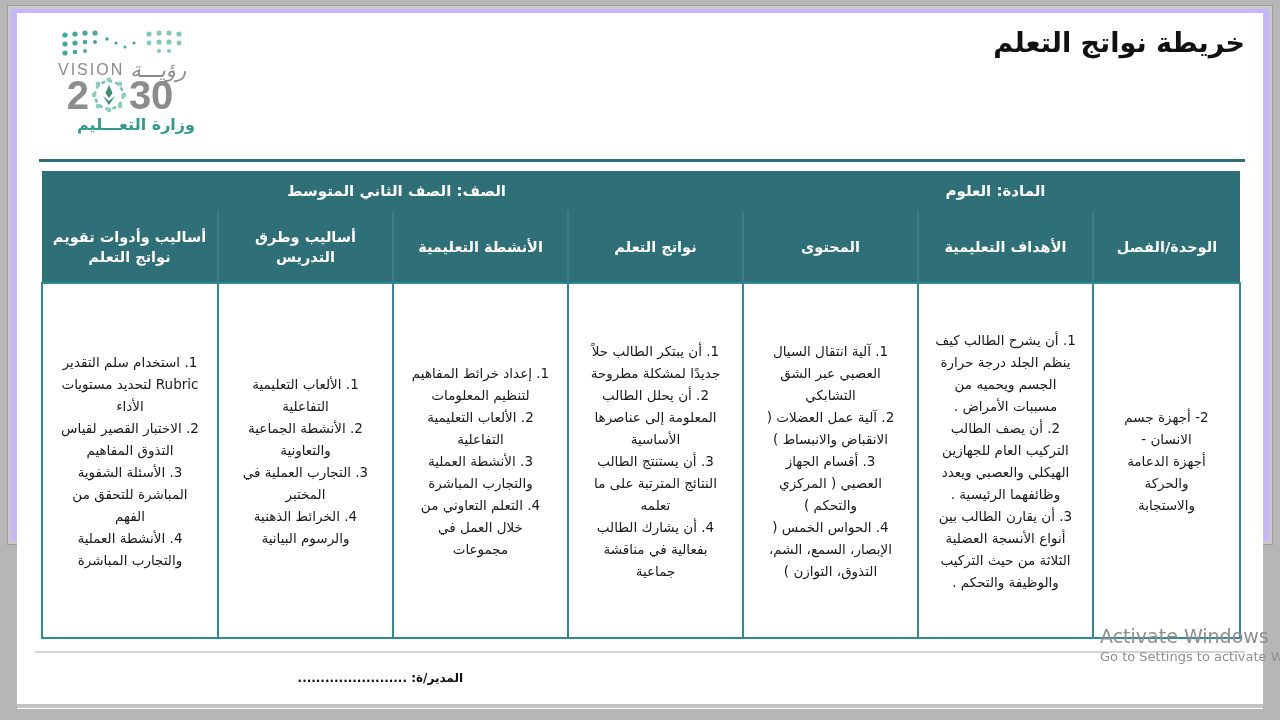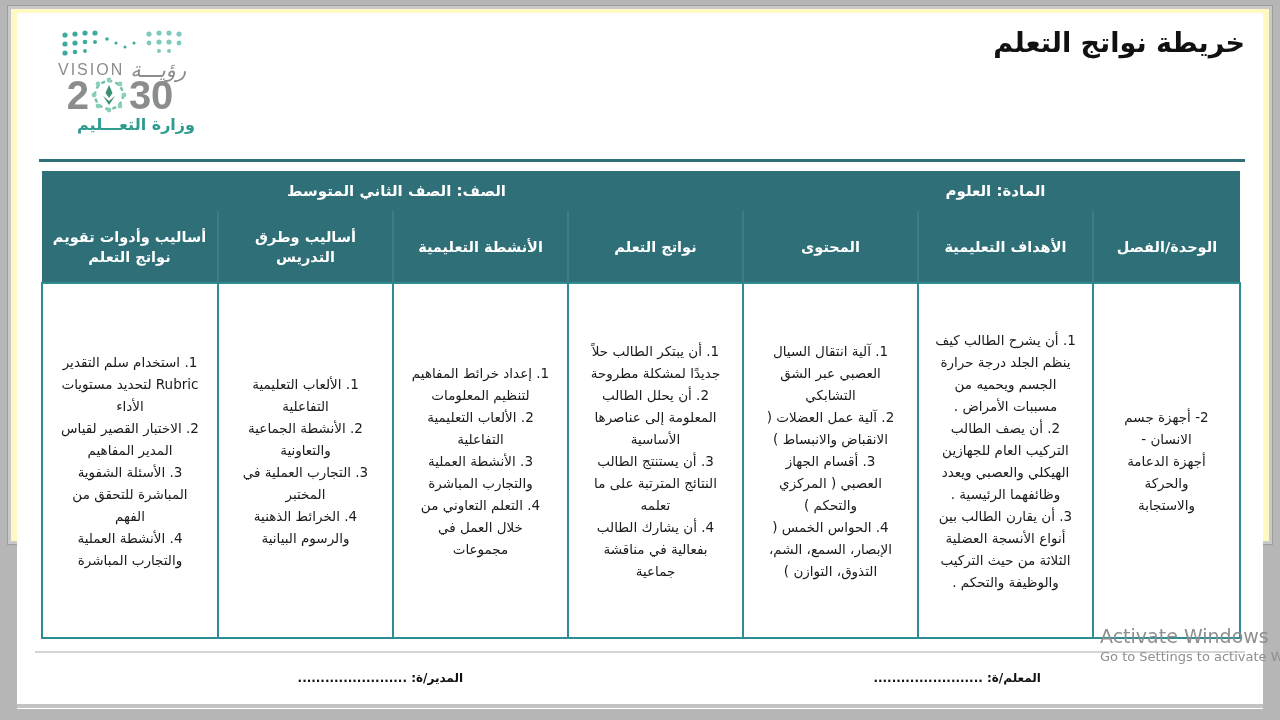--- a/index.html
+++ b/index.html
@@ -16,21 +16,21 @@
     position: relative;
   }
 
   
   .slide-frame {
     position: absolute;
     left: 8px;
     top: 6px;
     width: 1264px;
     height: 538px;
-    background: #fef9c3;
+    background: #c4b5fd;
     border: 3px solid #c9c9c9;
     box-shadow: 0 0 0 1px #9c9c9c;
   }
 
   .slide-inner {
     position: absolute;
     left: 6px;
     top: 4px;
     width: 1246px;
     height: 696px;
@@ -455,36 +455,35 @@
                   <span>4. الخرائط الذهنية</span>
                   <span>والرسوم البيانية</span>
                 </span>
               </td>
           <td>
                 <span class="cell-lines">
                   <span>1. استخدام سلم التقدير</span>
                   <span>Rubric لتحديد مستويات</span>
                   <span>الأداء</span>
                   <span>2. الاختبار القصير لقياس</span>
-                  <span>المدير المفاهيم</span>
+                  <span>التذوق المفاهيم</span>
                   <span>3. الأسئلة الشفوية</span>
                   <span>المباشرة للتحقق من</span>
                   <span>الفهم</span>
                   <span>4. الأنشطة العملية</span>
                   <span>والتجارب المباشرة</span>
                 </span>
               </td>
         </tr>
       </tbody>
         </table>
     </div>
 
     <div class="footer">
       <div class="footer-rule-top"></div>
-      <div class="sig sig-teacher">المعلم/ة: ........................</div>
       <div class="sig sig-manager">المدير/ة: ........................</div>
       <div class="footer-rule-bottom"></div>
     </div>
 
   </div>
 </div>
 
 <div class="watermark">
   <div class="wm-title">Activate Windows</div>
   <div class="wm-sub">Go to Settings to activate Windows.</div>

